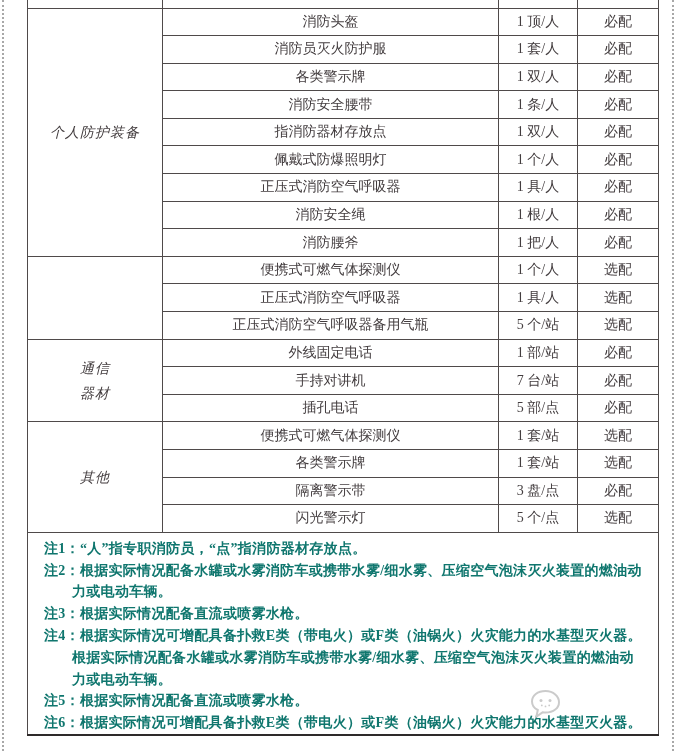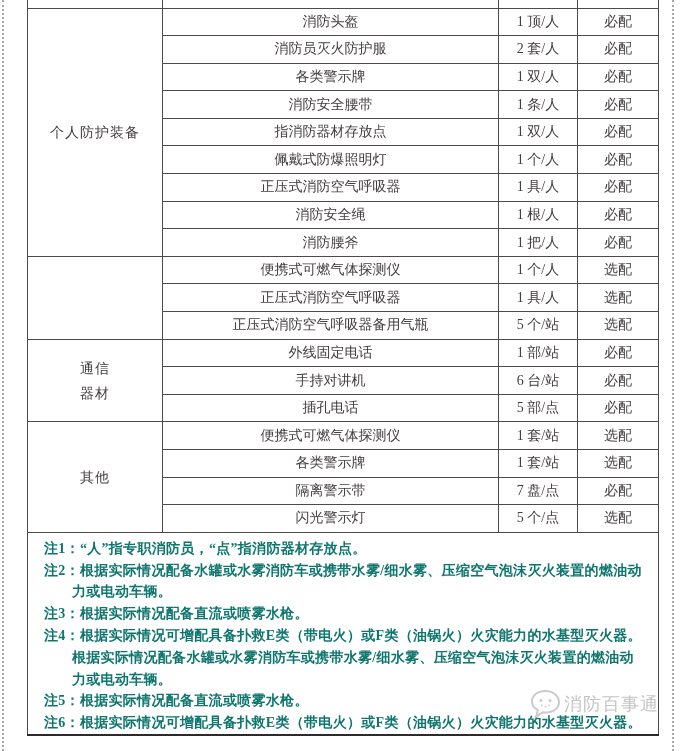--- a/index.html
+++ b/index.html
@@ -37,20 +37,21 @@
     padding:0;
     overflow:hidden;
   }
   tr.cut-row { height:8px; }
   tr.cut-row td { border-top:none; }
   tr.item-row { height:27.6px; }
   td.cat {
     white-space:pre-line;
     line-height:25px;
     letter-spacing:1px;
+    font-style:italic;
   }
   tr.notes-row td {
     height:195px;
     vertical-align:top;
     text-align:left;
     padding:5px 16px 0 16px;
   }
   p.note {
     font-size:14px;
     line-height:21.8px;
@@ -96,21 +97,21 @@
     </tr>
 
     <tr class="item-row">
       <td class="cat" rowspan="9">个人防护装备</td>
       <td>消防头盔</td>
       <td>1 顶/人</td>
       <td>必配</td>
     </tr>
     <tr class="item-row">
       <td>消防员灭火防护服</td>
-      <td>2 套/人</td>
+      <td>1 套/人</td>
       <td>必配</td>
     </tr>
     <tr class="item-row">
       <td>各类警示牌</td>
       <td>1 双/人</td>
       <td>必配</td>
     </tr>
     <tr class="item-row">
       <td>消防安全腰带</td>
       <td>1 条/人</td>
@@ -161,21 +162,21 @@
 
     <tr class="item-row">
       <td class="cat" rowspan="3">通信
 器材</td>
       <td>外线固定电话</td>
       <td>1 部/站</td>
       <td>必配</td>
     </tr>
     <tr class="item-row">
       <td>手持对讲机</td>
-      <td>6 台/站</td>
+      <td>7 台/站</td>
       <td>必配</td>
     </tr>
     <tr class="item-row">
       <td>插孔电话</td>
       <td>5 部/点</td>
       <td>必配</td>
     </tr>
 
     <tr class="item-row">
       <td class="cat" rowspan="4">其他</td>
@@ -183,21 +184,21 @@
       <td>1 套/站</td>
       <td>选配</td>
     </tr>
     <tr class="item-row">
       <td>各类警示牌</td>
       <td>1 套/站</td>
       <td>选配</td>
     </tr>
     <tr class="item-row">
       <td>隔离警示带</td>
-      <td>7 盘/点</td>
+      <td>3 盘/点</td>
       <td>必配</td>
     </tr>
     <tr class="item-row">
       <td>闪光警示灯</td>
       <td>5 个/点</td>
       <td>选配</td>
     </tr>
 
     <tr class="notes-row">
       <td colspan="4">
@@ -216,14 +217,13 @@
   <span style="display:inline-block;line-height:0;">
     <svg width="33" height="30" viewBox="0 0 33 30">
       <path d="M16.5 2 C8.5 2 3 6.6 3 12.4 c0 3.6 2.2 6.7 5.8 8.6 L7.4 27.5 l6.2 -4.2 c0.9 0.15 1.9 0.25 2.9 0.25 8 0 13.5 -4.6 13.5 -10.4 S24.5 2 16.5 2 Z" fill="none" stroke="#cbcbcb" stroke-width="2"></path>
       <circle cx="12" cy="11.5" r="1.5" fill="#cbcbcb"></circle>
       <circle cx="21" cy="11.5" r="1.5" fill="#cbcbcb"></circle>
       <circle cx="12.8" cy="16.4" r="0.9" fill="#cbcbcb"></circle>
       <circle cx="16.5" cy="17.4" r="0.9" fill="#cbcbcb"></circle>
       <circle cx="20.2" cy="16.4" r="0.9" fill="#cbcbcb"></circle>
     </svg>
   </span>
-  <span class="wm-text">消防百事通</span>
 </div>
 
 </body></html>

